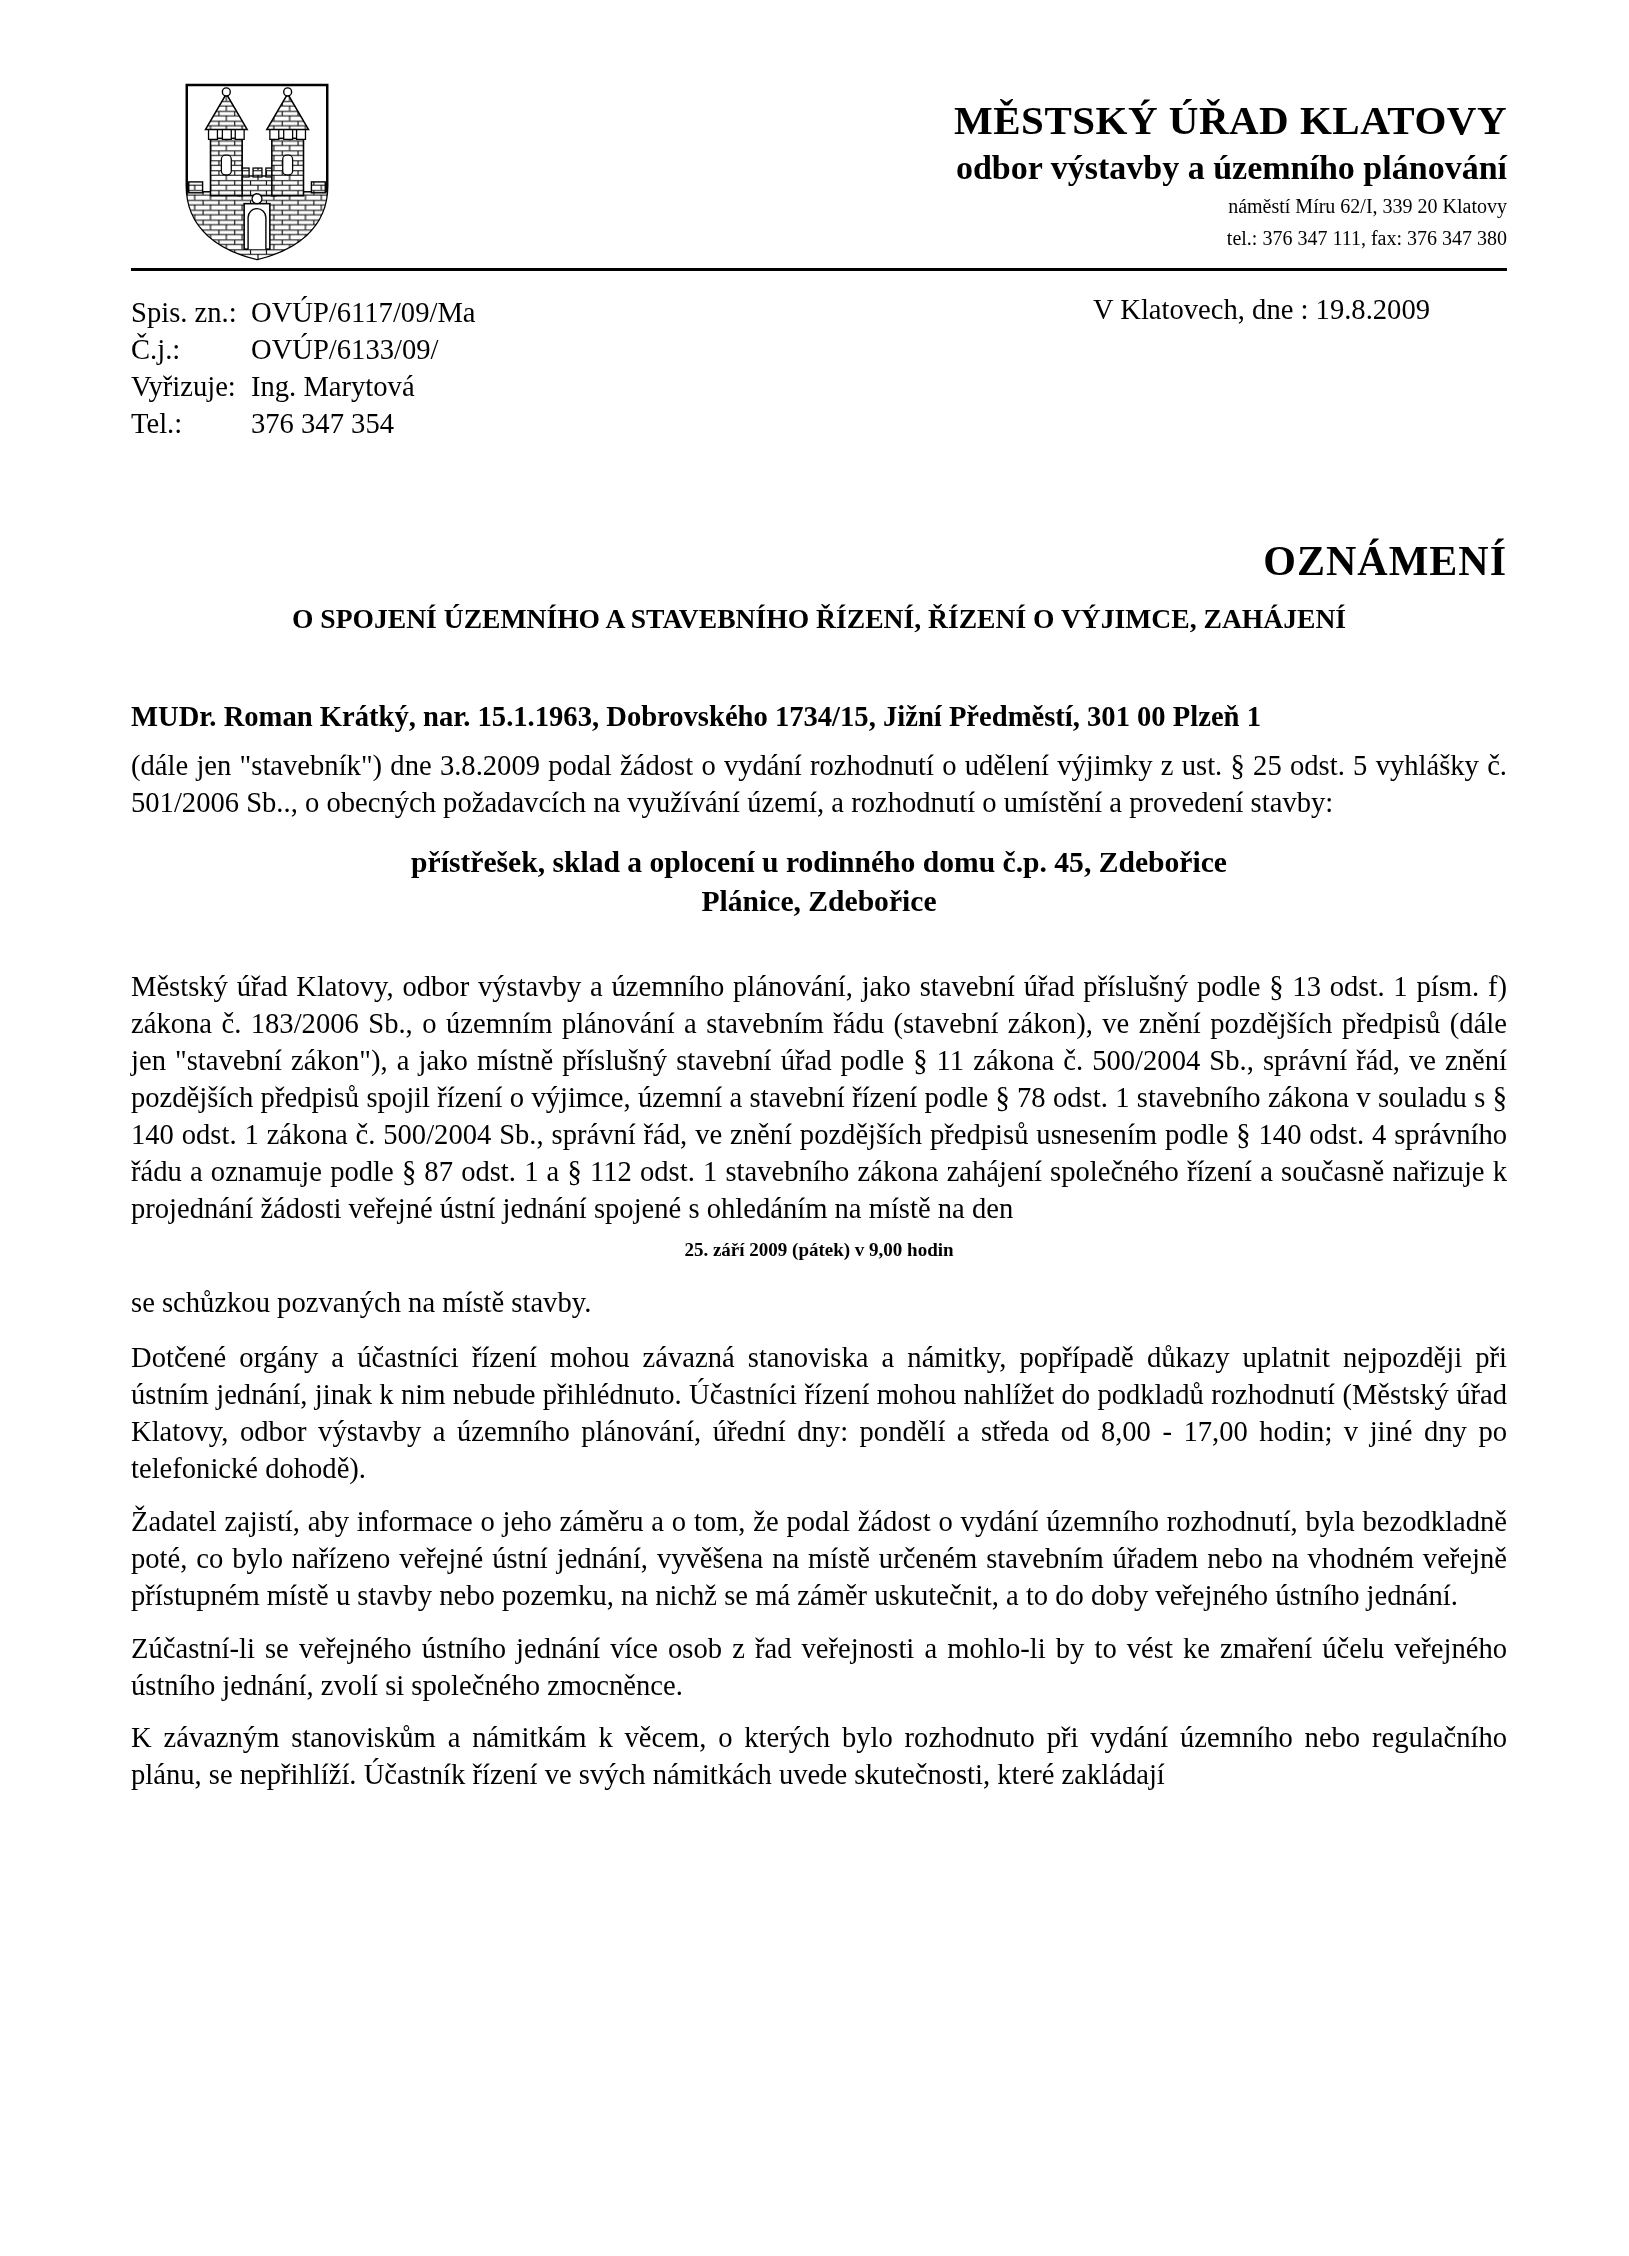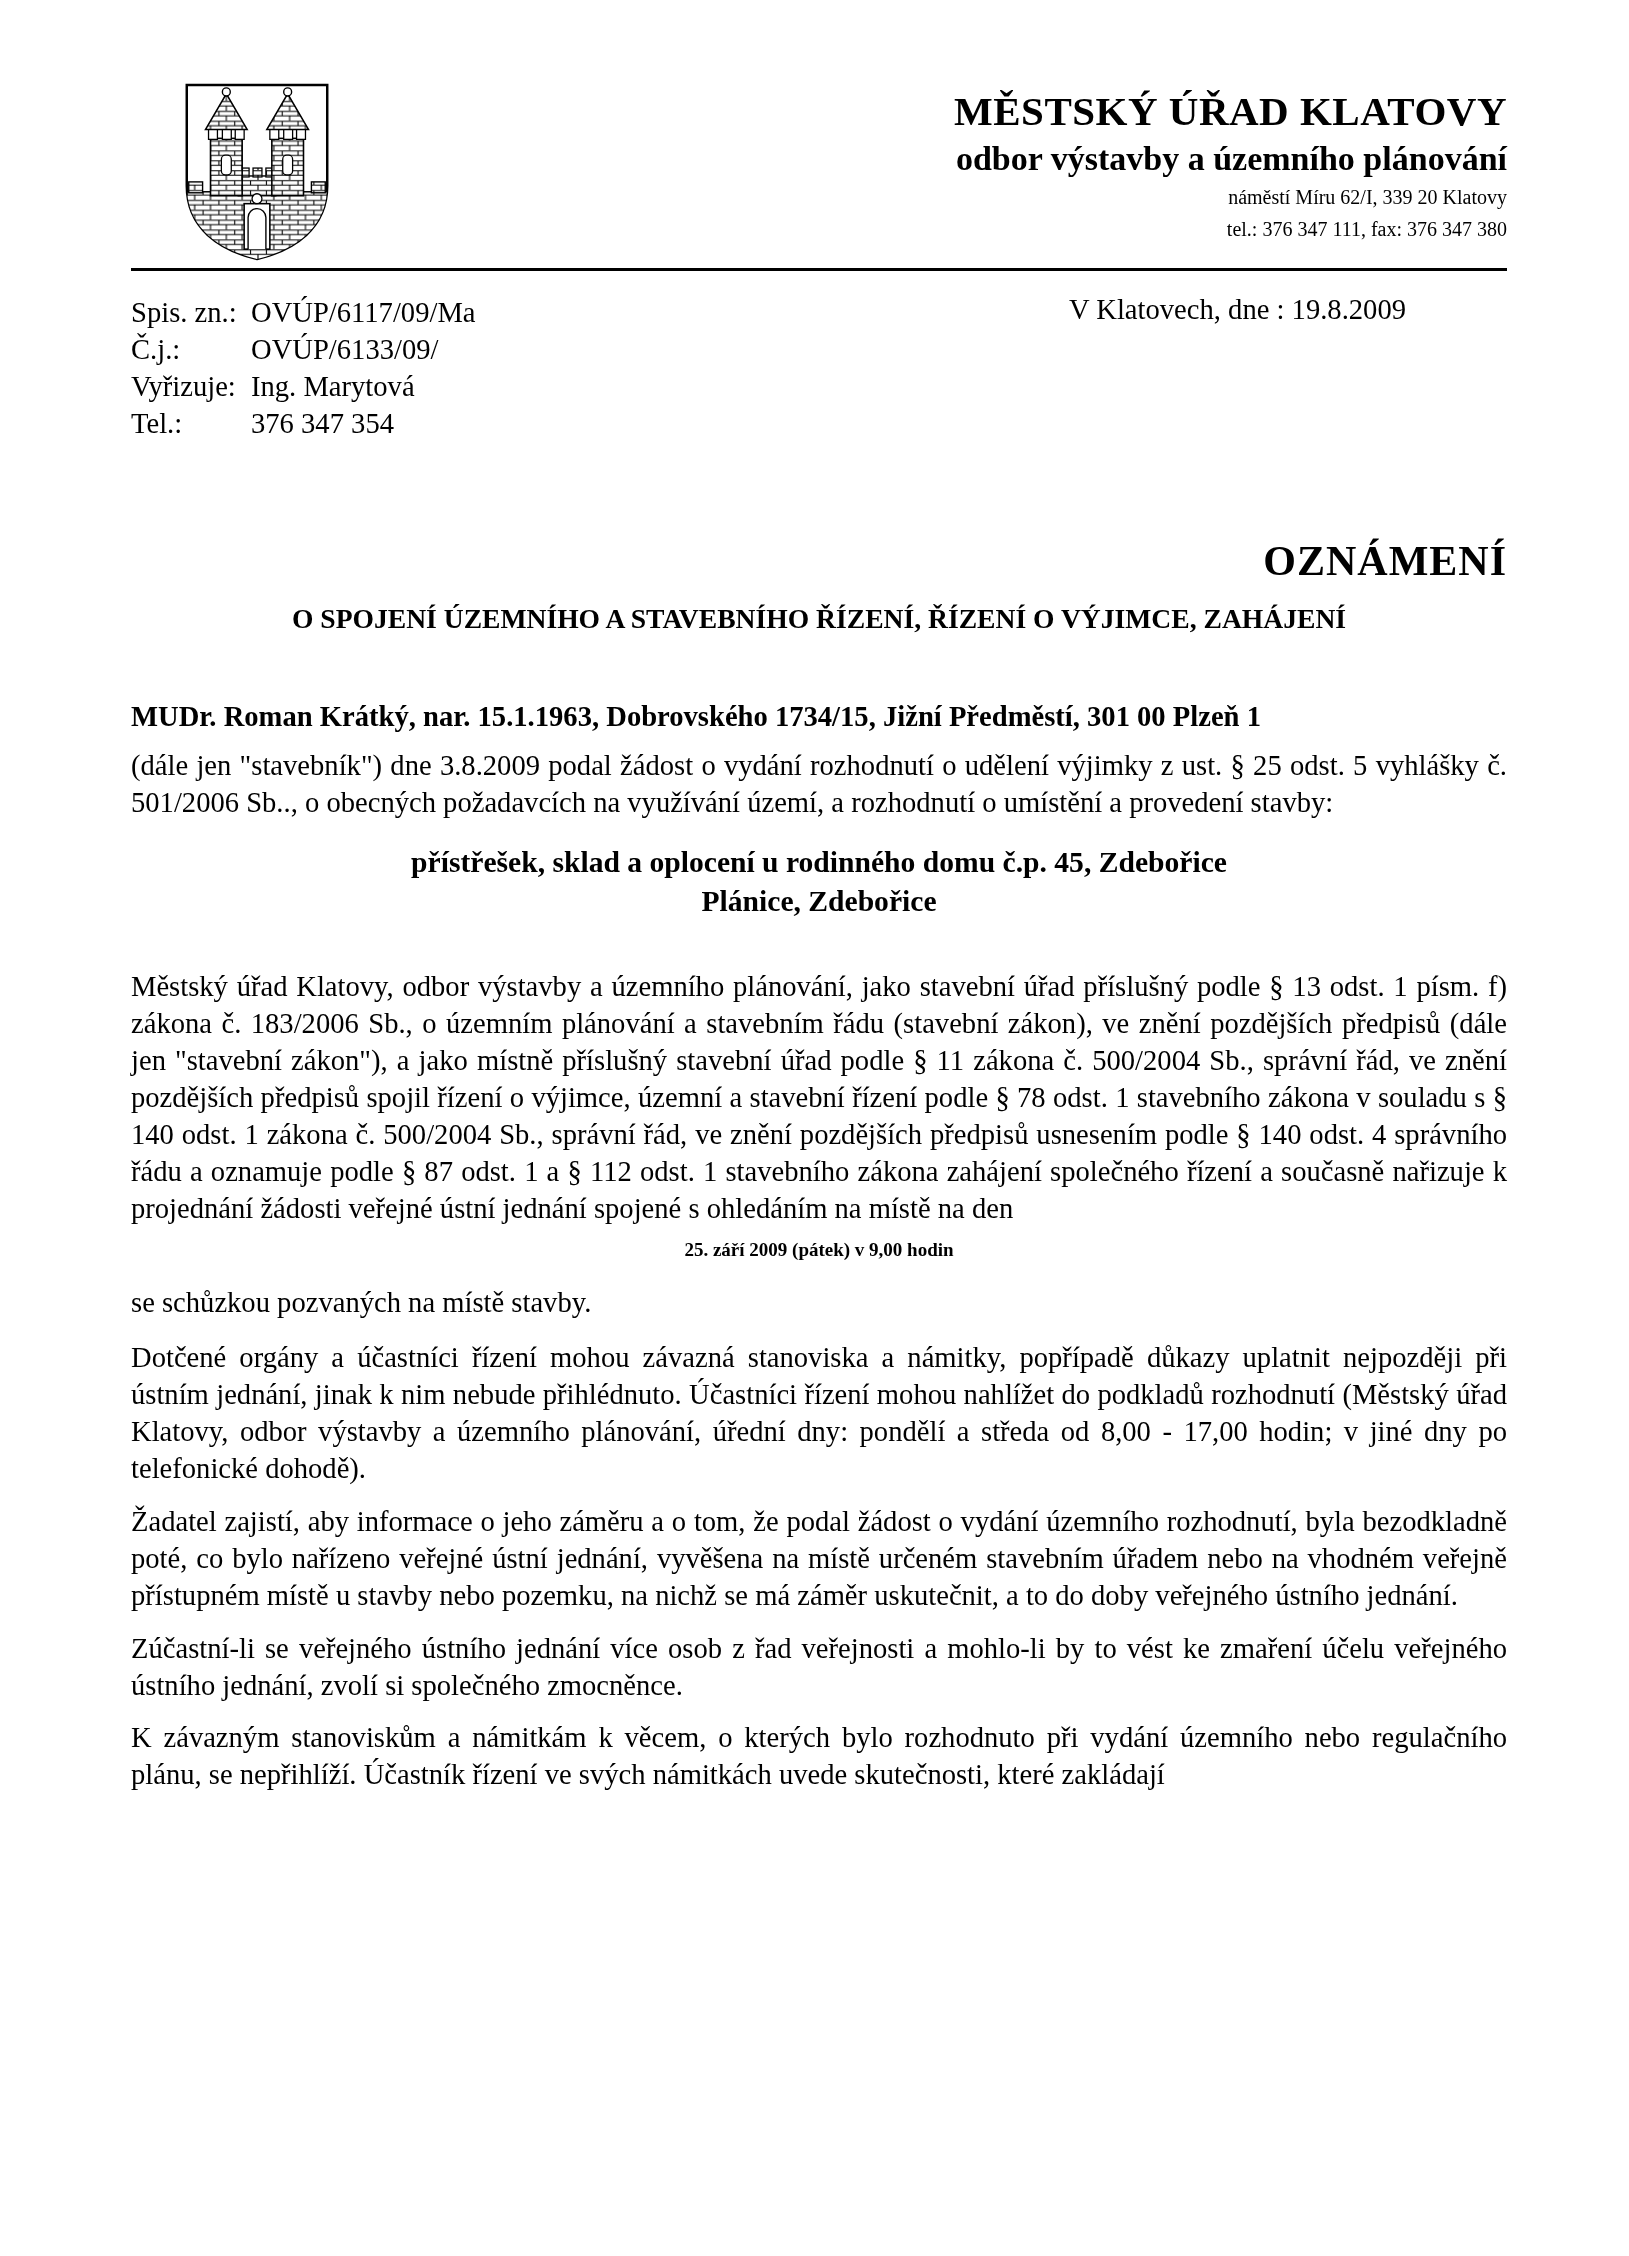--- a/index.html
+++ b/index.html
@@ -8,34 +8,34 @@
     position: relative;
     width: 1629px;
     height: 2257px;
     background: #ffffff;
     color: #000000;
     font-family: "Liberation Serif", "DejaVu Serif", serif;
     padding: 81px 122px 0 131px;
     overflow: hidden;
   }
   
-  .header { display: flex; justify-content: space-between; align-items: flex-start; }
+  .header { display: flex; justify-content: space-between; align-items: center; }
   .coa { width: 150px; height: 183px; flex: 0 0 auto; margin-left: 51px; }
   .header-text { text-align: right; padding-top: 5.9px; }
   .office-name { font-size: 41px; font-weight: bold; letter-spacing: 0.5px; line-height: 49px; }
   .department  { font-size: 34px; font-weight: bold; line-height: 45px; }
   .addr-line   { font-size: 20px; line-height: 32.5px; }
   .rule { border: none; border-top: 3.9px solid #000; margin-top: 3.9px; }
   
   .ref-section { position: relative; margin-top: 23.6px; }
   .ref-table { font-size: 28.6px; line-height: 37px; }
   .ref-row { display: flex; }
   .ref-label { width: 120px; flex: 0 0 auto; }
   .ref-value { white-space: pre; }
-  .place-date { position: absolute; top: 0; left: 938px; font-size: 28.6px; text-align: right; }
+  .place-date { position: absolute; top: 0; left: 962px; font-size: 28.6px; text-align: right; }
   
   .doc-title { margin-top: 95px; text-align: right; font-size: 42px; font-weight: bold; letter-spacing: 1px; }
   .doc-subtitle { margin-top: 15.8px; text-align: center; font-size: 27.6px; font-weight: bold; line-height: 36px; }
   
   .body-text { font-size: 28.6px; line-height: 37px; }
   .applicant { margin-top: 61px; font-weight: bold; }
   .para { text-align: justify; }
   .p-request   { margin-top: 11.8px; }
   .project     { margin-top: 21.7px; text-align: center; font-weight: bold; font-size: 29.6px; line-height: 39px; }
   .p-parcel    { margin-top: 35px; }

